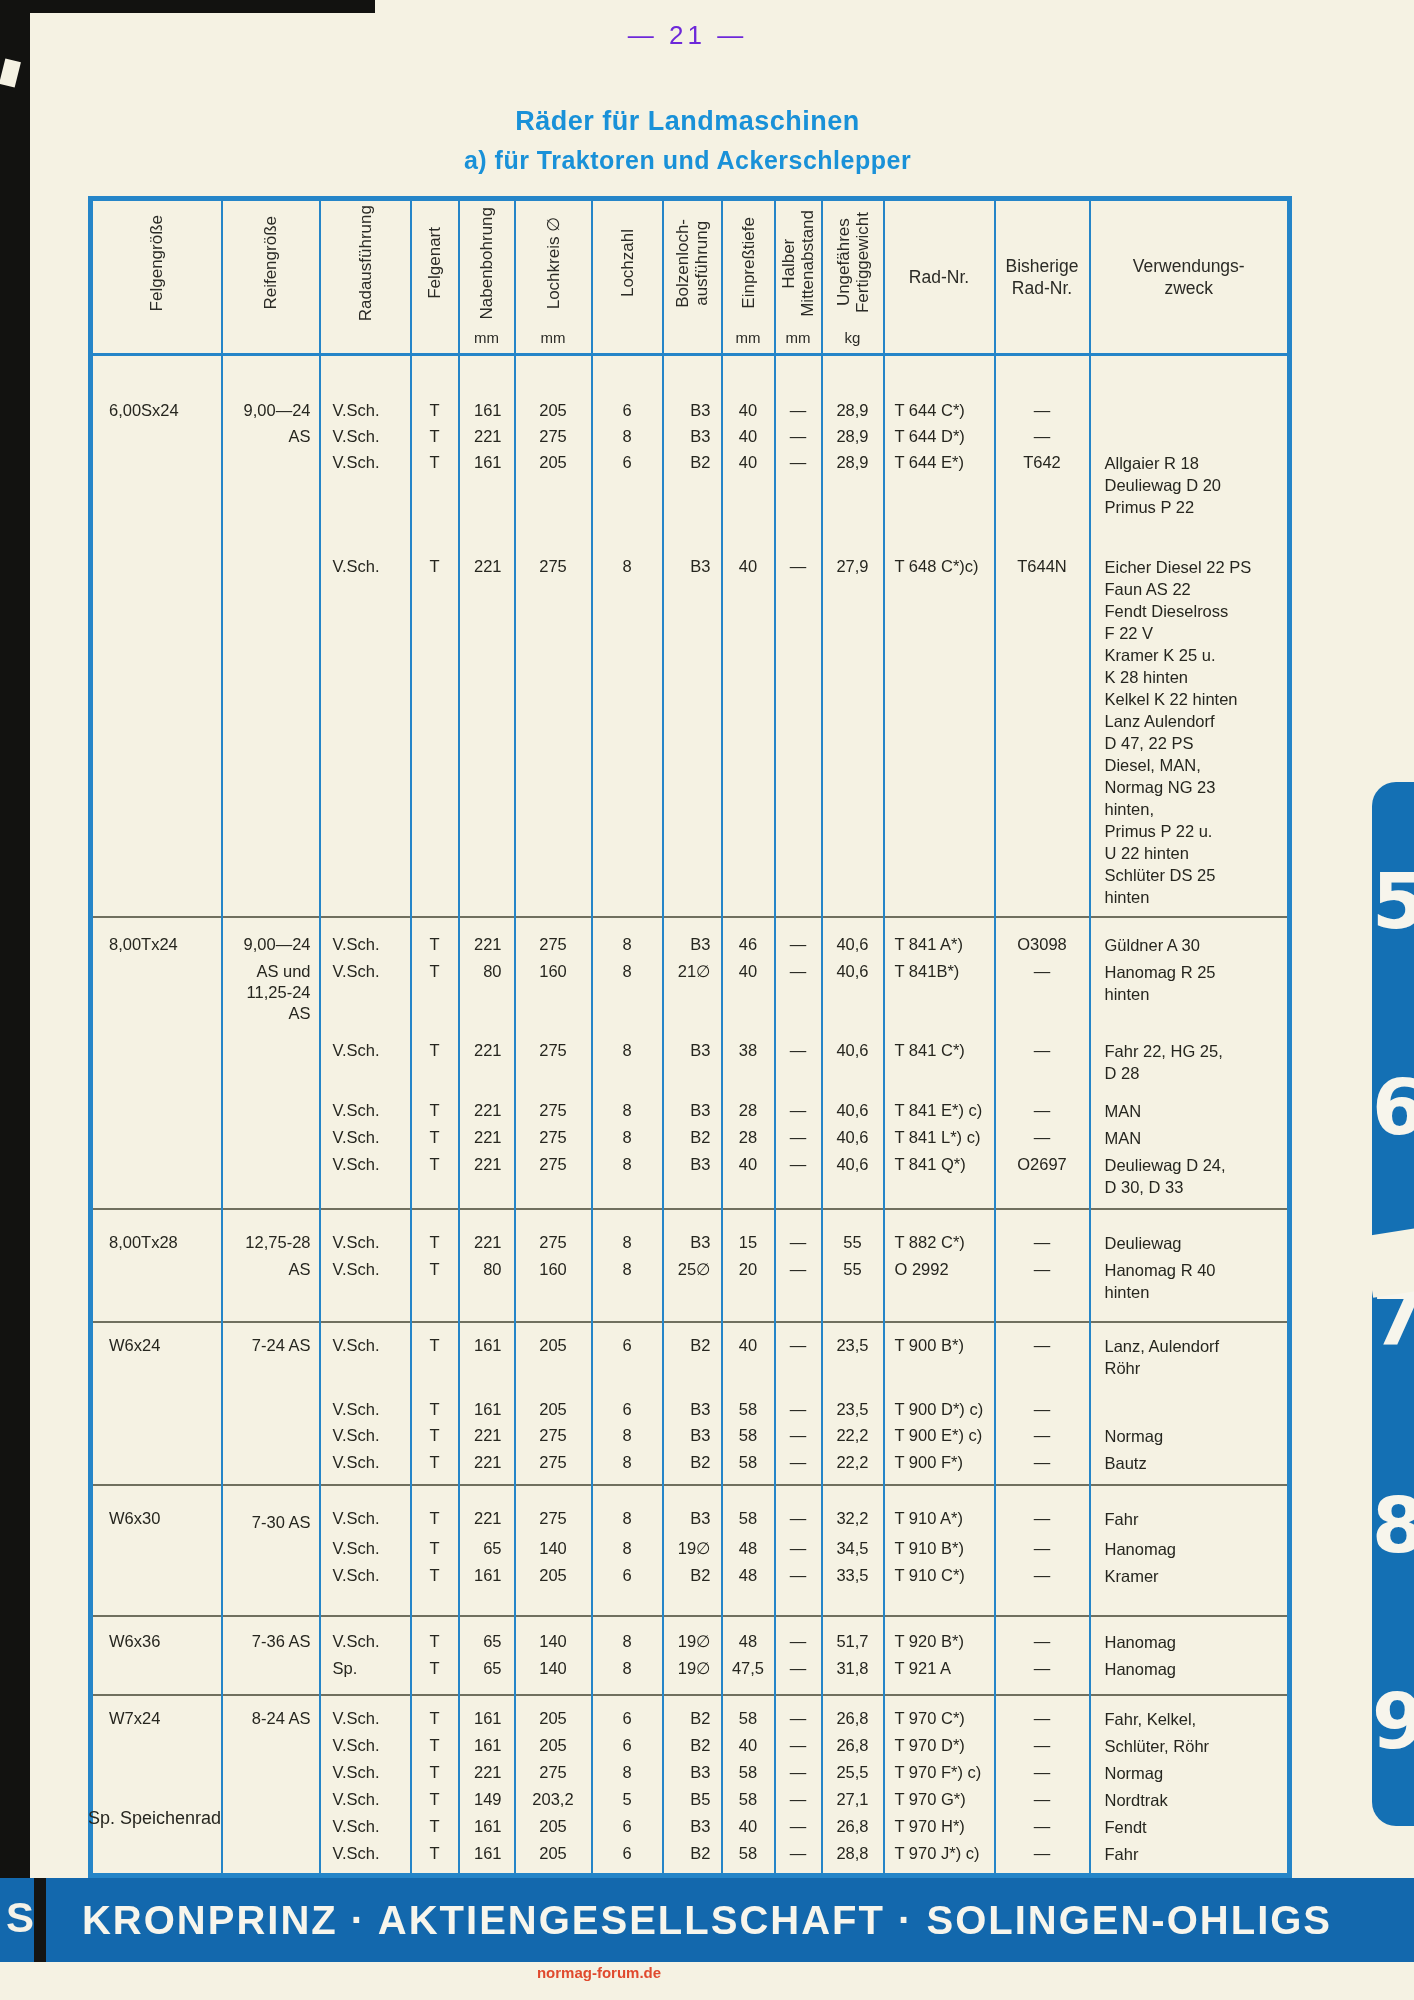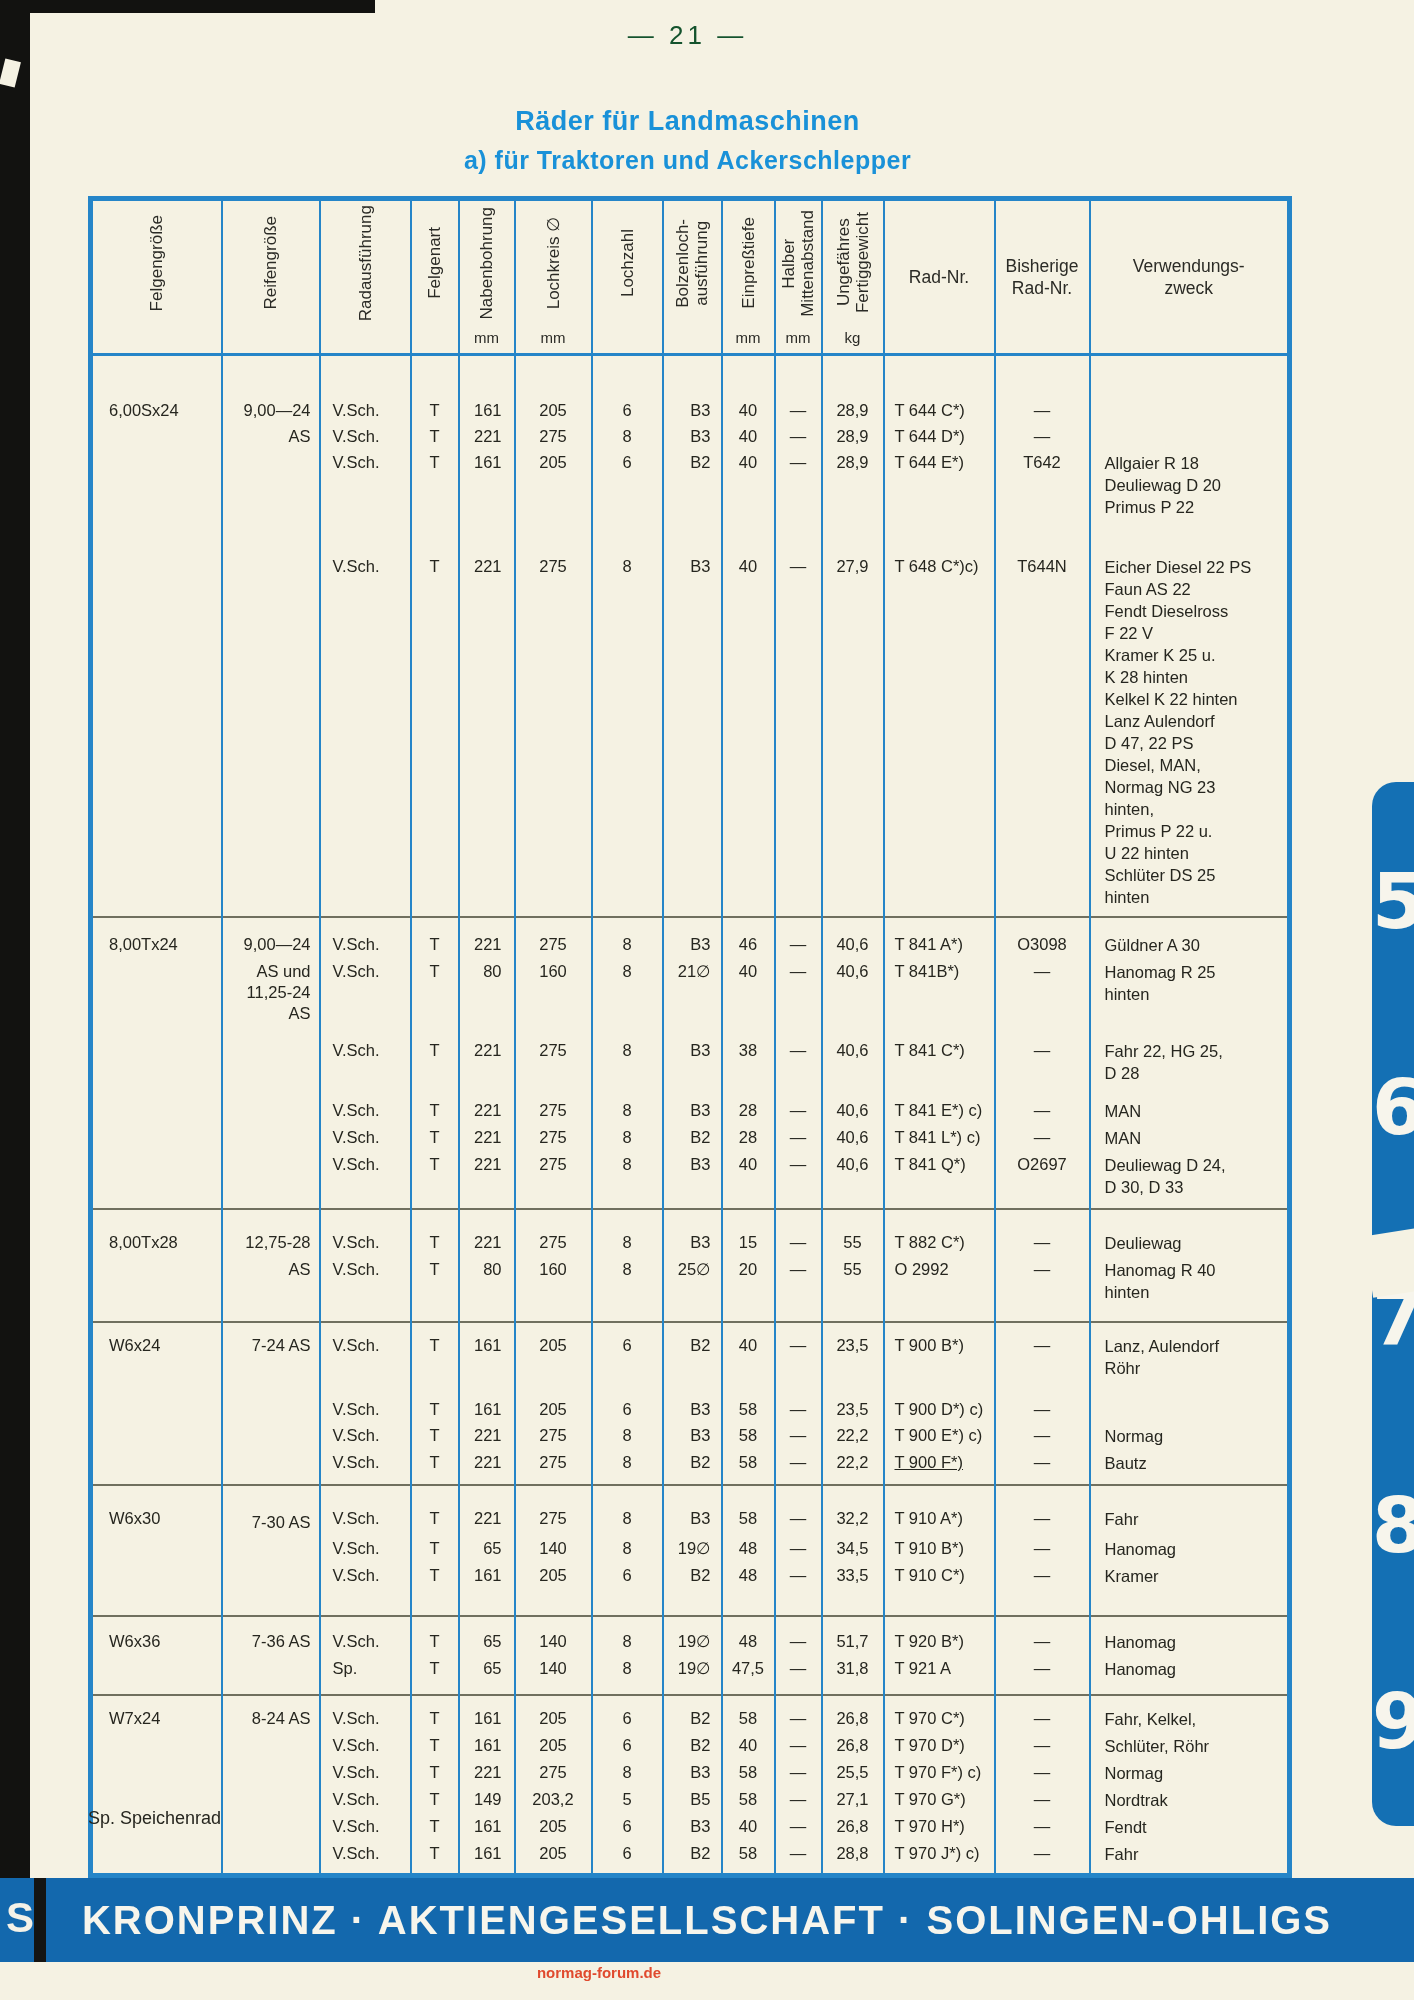--- a/index.html
+++ b/index.html
@@ -6,21 +6,21 @@
   body{
     width:1414px;height:2000px;position:relative;overflow:hidden;
     background:#f5f2e3;font-family:"Liberation Sans",sans-serif;color:#2b2b26;
   }
   
   .binding{position:absolute;left:0;top:0;width:30px;height:1878px;background:#121210;}
   .top-strip{position:absolute;left:30px;top:0;width:345px;height:13px;background:#121210;}
   .binding-notch{position:absolute;left:2px;top:60px;width:16px;height:26px;background:#f5f2e3;transform:rotate(14deg);}
 
   .page-number{position:absolute;top:20px;left:88px;width:1199px;text-align:center;
-    font-size:26px;letter-spacing:4px;color:#14532d;}
+    font-size:26px;letter-spacing:4px;color:#6d28d9;}
   .title{position:absolute;top:106px;left:88px;width:1199px;text-align:center;
     font-size:27px;font-weight:bold;color:#1991d8;letter-spacing:.5px;}
   .subtitle{position:absolute;top:146px;left:88px;width:1199px;text-align:center;
     font-size:25px;font-weight:bold;color:#1991d8;letter-spacing:.5px;}
 
   
   table.wheels{position:absolute;left:88px;top:196px;width:1199px;
     border-collapse:collapse;table-layout:fixed;
     border:5px solid #2585c8;}
   col.w0{width:131px}col.w1{width:98px}col.w2{width:91px}col.w3{width:48px}
@@ -461,21 +461,21 @@
         <td class="c1" style="padding-bottom: 10px;"></td>
         <td class="c2" style="padding-bottom: 10px;">V.Sch.</td>
         <td class="c3" style="padding-bottom: 10px;">T</td>
         <td class="c4" style="padding-bottom: 10px;">221</td>
         <td class="c5" style="padding-bottom: 10px;">275</td>
         <td class="c6" style="padding-bottom: 10px;">8</td>
         <td class="c7" style="padding-bottom: 10px;">B2</td>
         <td class="c8" style="padding-bottom: 10px;">58</td>
         <td class="c9" style="padding-bottom: 10px;">—</td>
         <td class="c10" style="padding-bottom: 10px;">22,2</td>
-        <td class="c11" style="padding-bottom: 10px; text-decoration: underline;">T 900 F*)</td>
+        <td class="c11" style="padding-bottom: 10px;">T 900 F*)</td>
         <td class="c12" style="padding-bottom: 10px;">—</td>
         <td class="c13" style="padding-bottom: 10px;">Bautz</td>
       </tr>
     </tbody>
     <tbody class="blk sep">
       <tr>
         <td class="c0" style="padding-top: 22px;">W6x30</td>
         <td class="c1" style="padding-top: 26px;">7-30 AS</td>
         <td class="c2" style="padding-top: 22px;">V.Sch.</td>
         <td class="c3" style="padding-top: 22px;">T</td>

